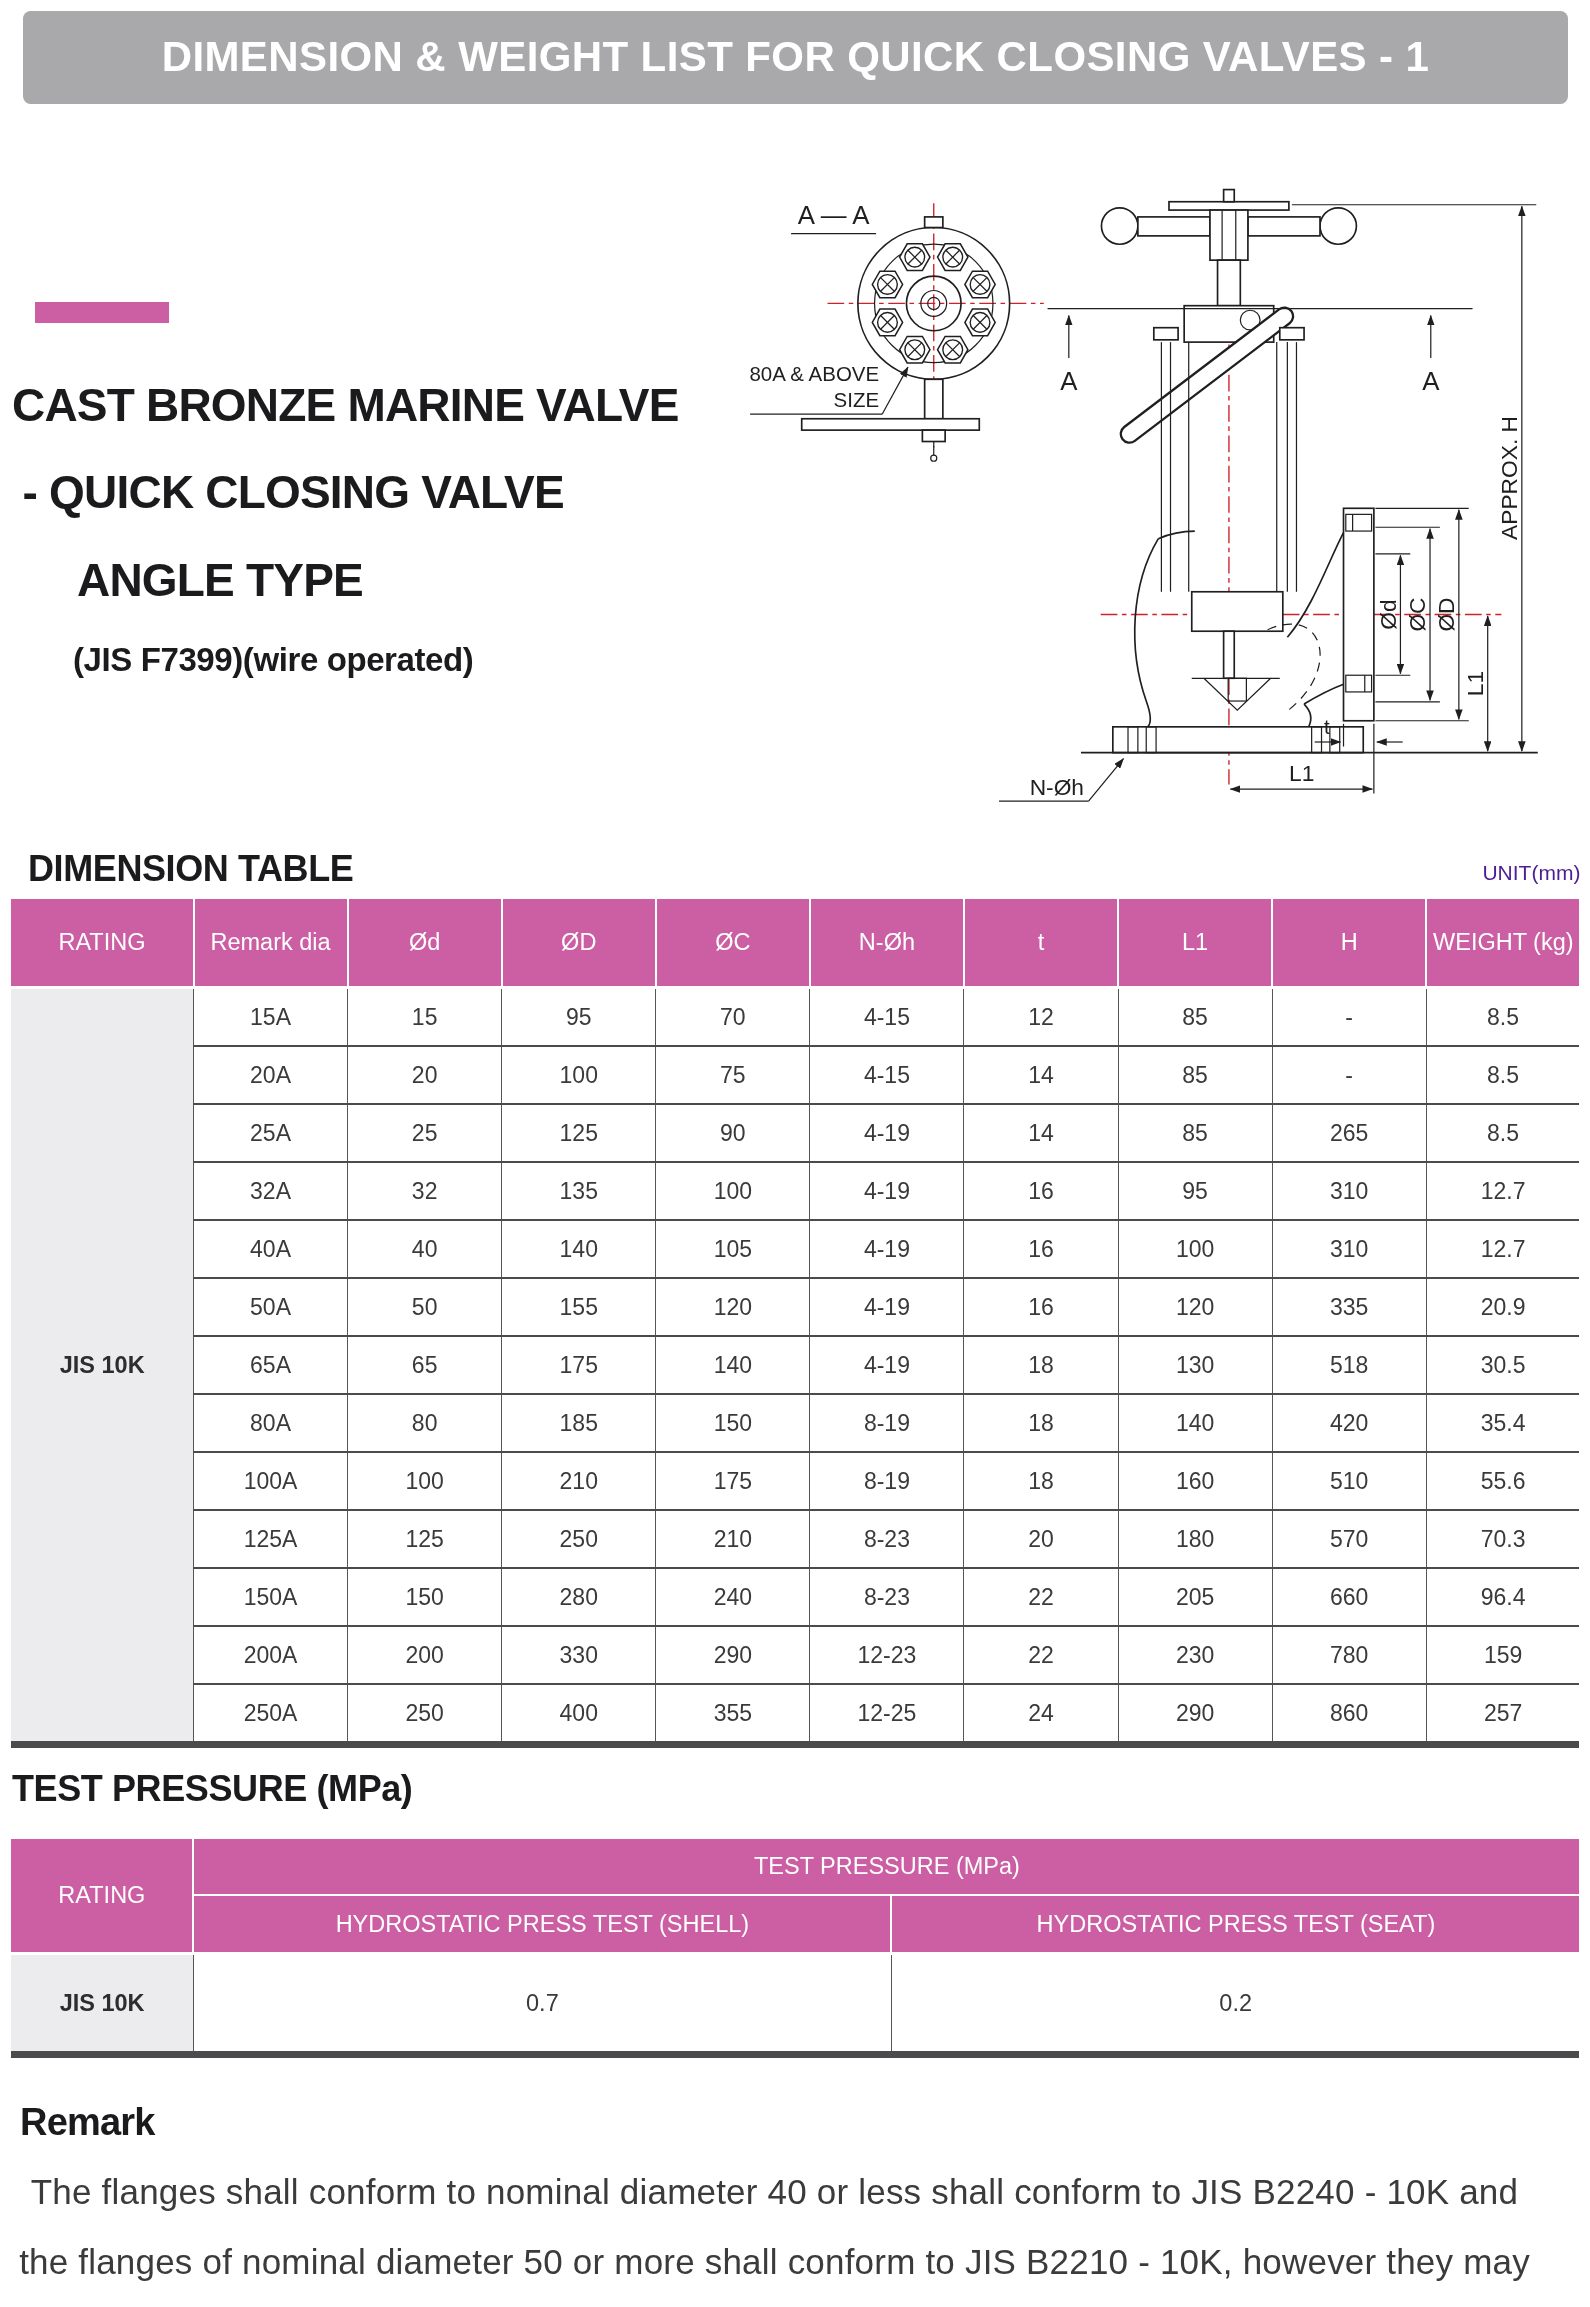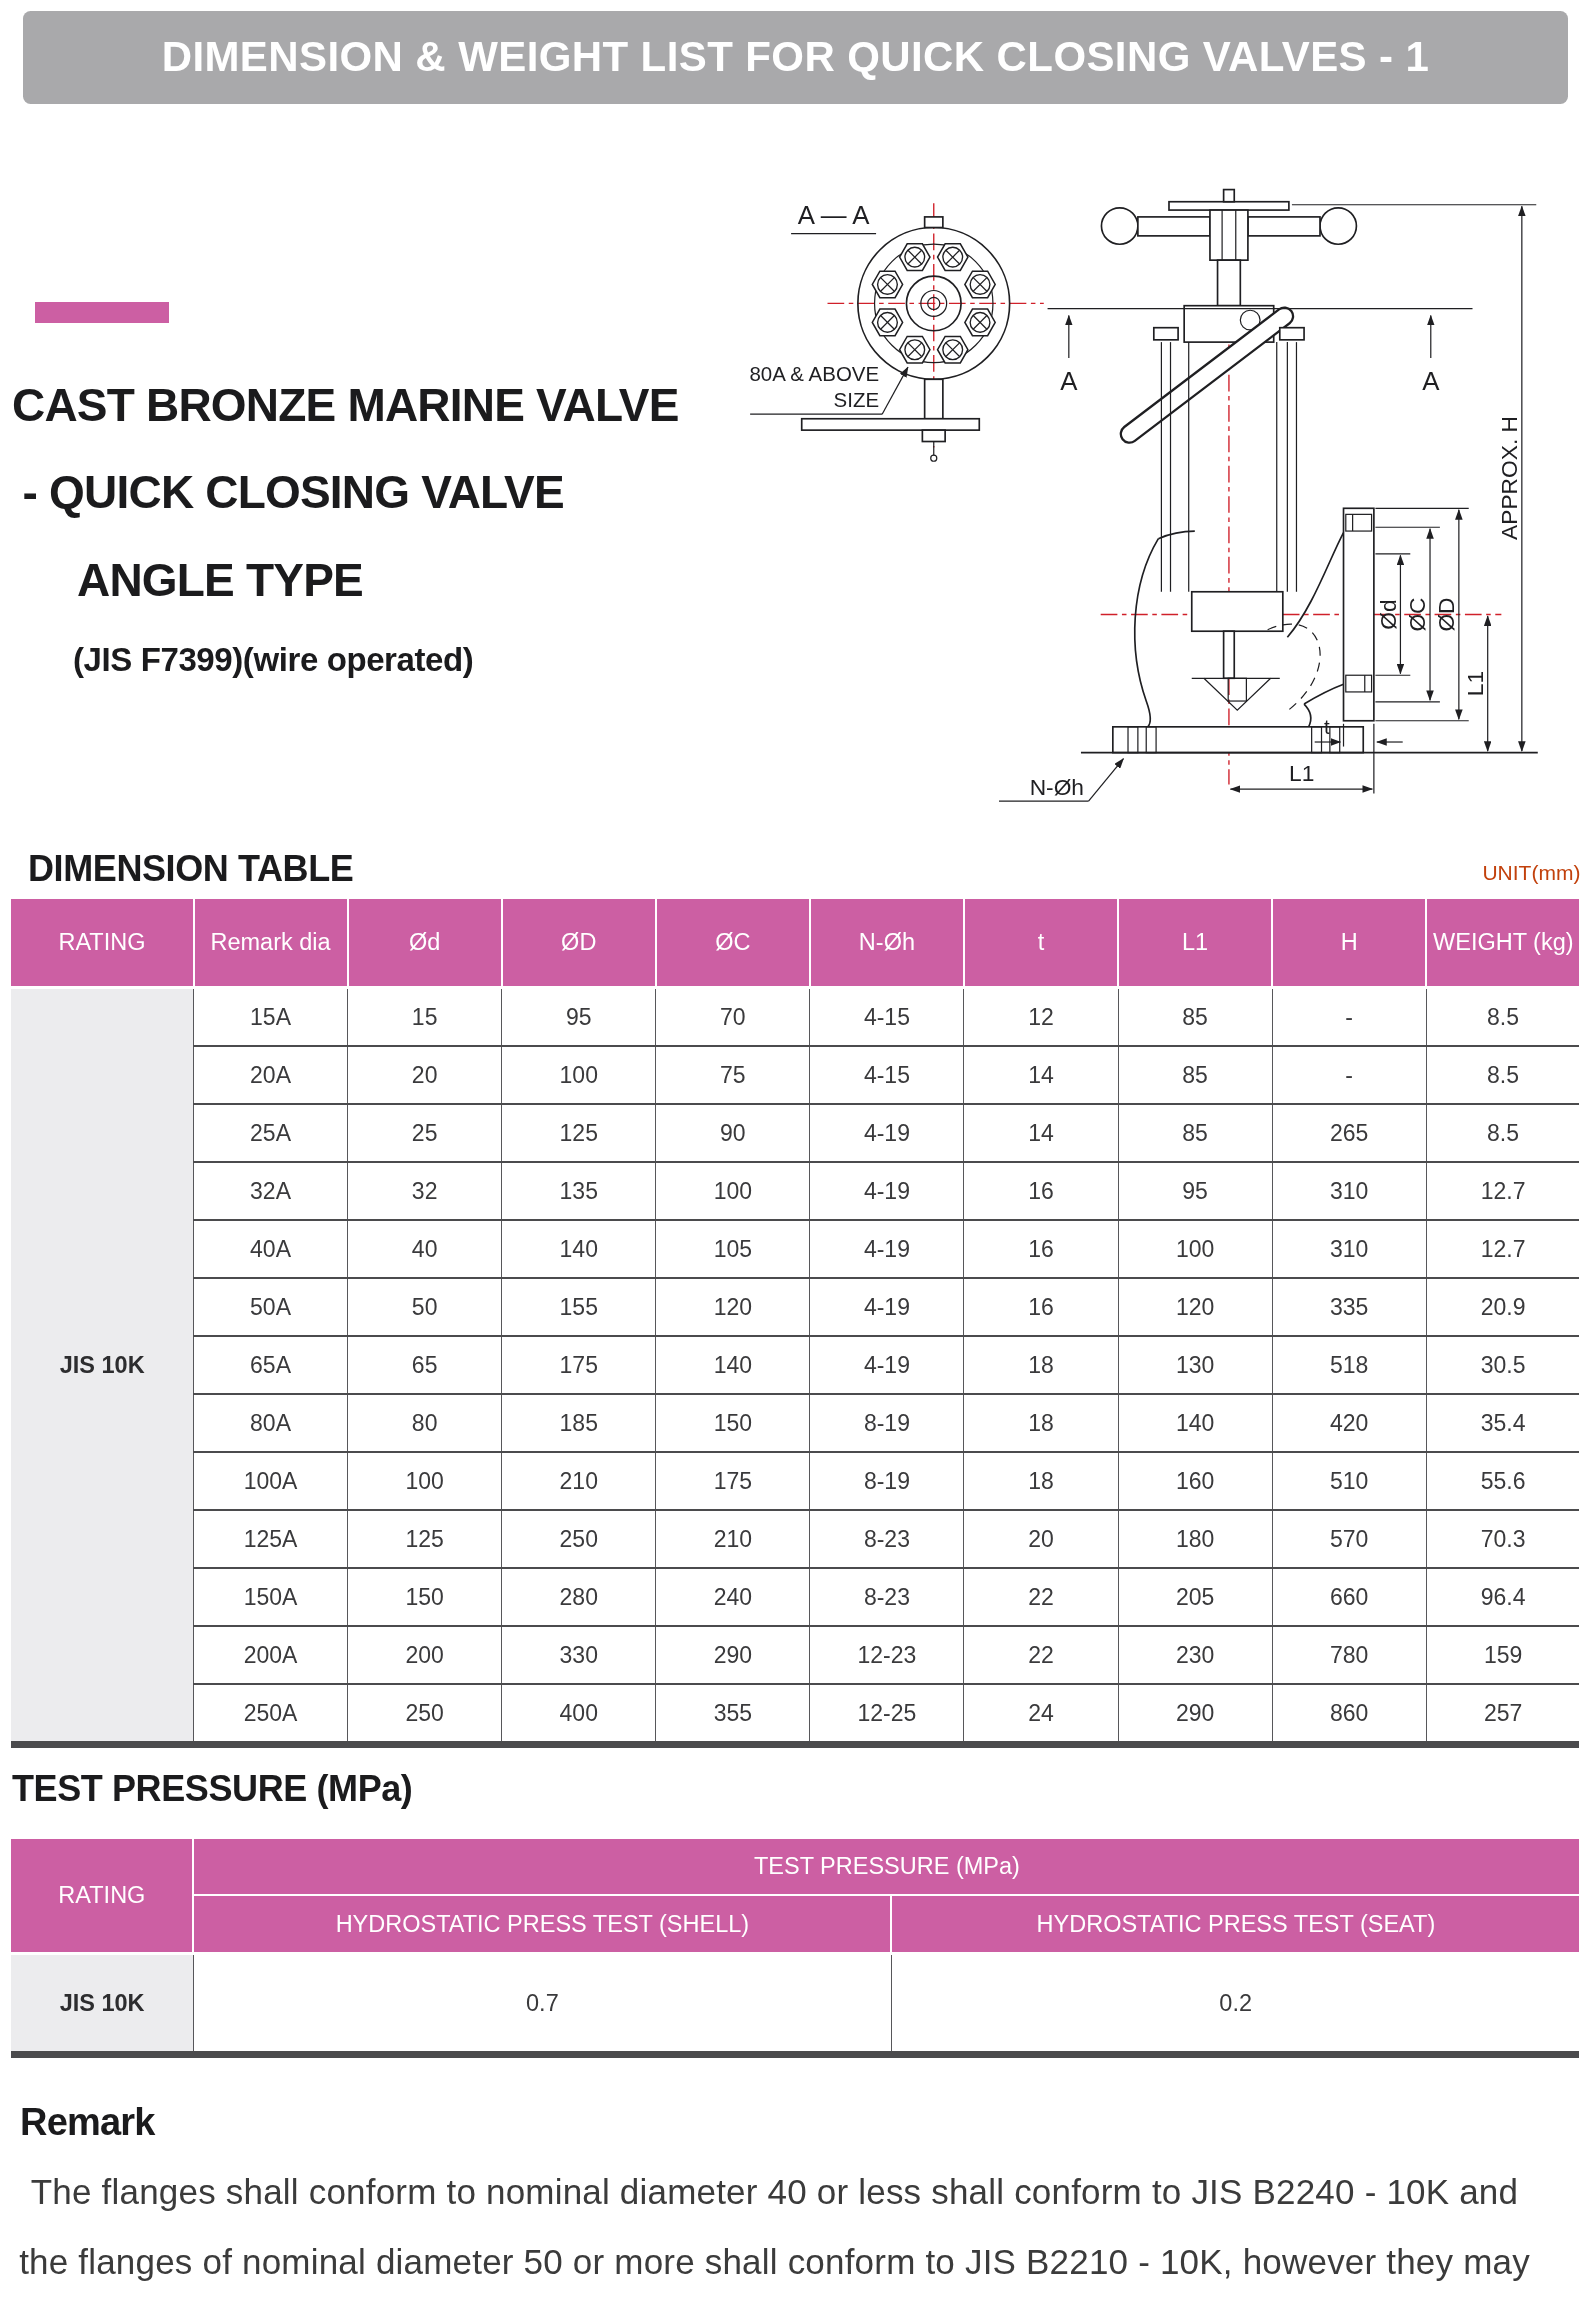--- a/index.html
+++ b/index.html
@@ -16,21 +16,21 @@
   .ptitle{left:12px;top:381px;font-weight:bold;letter-spacing:-0.8px;line-height:1.05;}
   .ptitle .tline{font-size:46px;margin-bottom:39px;white-space:nowrap;}
   .ptitle .tline.indent{padding-left:65px;}
   .ptitle .sub{font-size:33px;padding-left:61px;letter-spacing:-0.4px;white-space:nowrap;}
 
   
   .secheading{font-weight:bold;color:#1b1b1d;letter-spacing:-0.4px;font-size:36px;white-space:nowrap;}
   .h-dim{left:12px;top:832px;}
   .h-tp{left:12px;top:1768px;}
   .h-remark{left:12px;top:2093px;font-size:38px;letter-spacing:-0.8px;}
-  .unitnote{right:10.6px;top:861px;font-size:21px;color:#c2410c;}
+  .unitnote{right:10.6px;top:861px;font-size:21px;color:#4c1d95;}
 
   
   table{border-collapse:collapse;table-layout:fixed;}
   .dim-table{left:11.4px;top:899px;width:1568px;}
   .dim-table th{background:#cc5fa3;color:#fff;font-weight:normal;font-size:23.5px;height:87px;
                 border-right:2.3px solid #fff;border-bottom:3px solid #fff;text-align:center;vertical-align:middle;
                 line-height:1.35;padding:0 4.6px;}
   .dim-table th:last-child{border-right:none;}
   .dim-table td{height:54px;text-align:center;vertical-align:middle;font-size:23px;color:#3a3a3c;
                 background:#fff;border-right:1.5px solid #57575a;border-top:2.3px solid #4b4b4d;}

